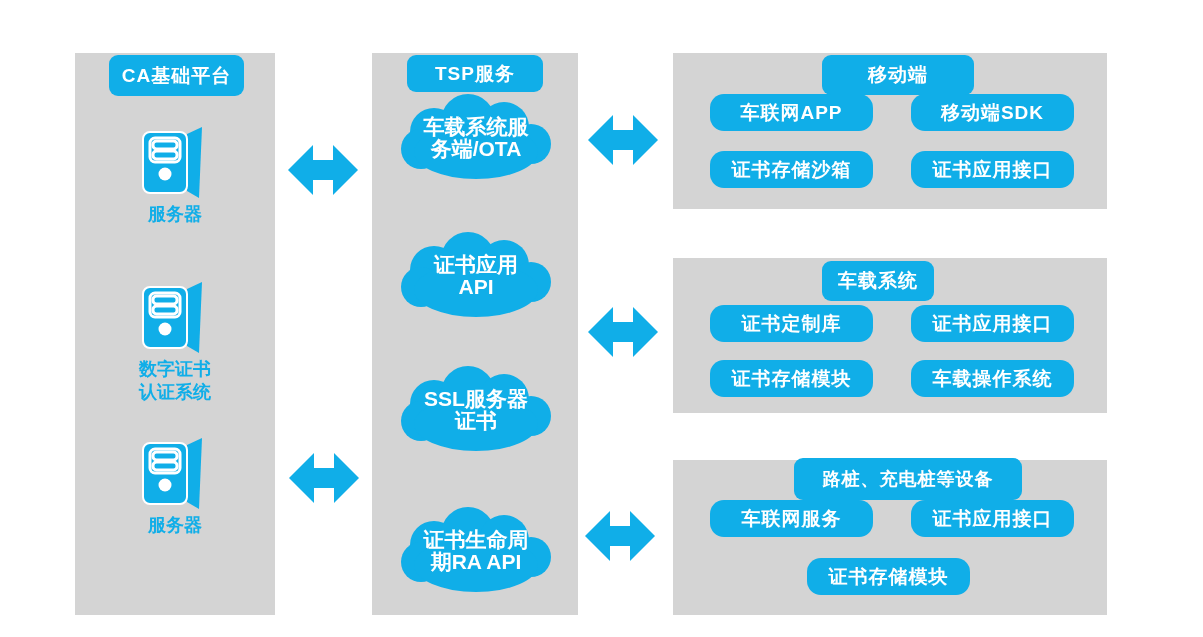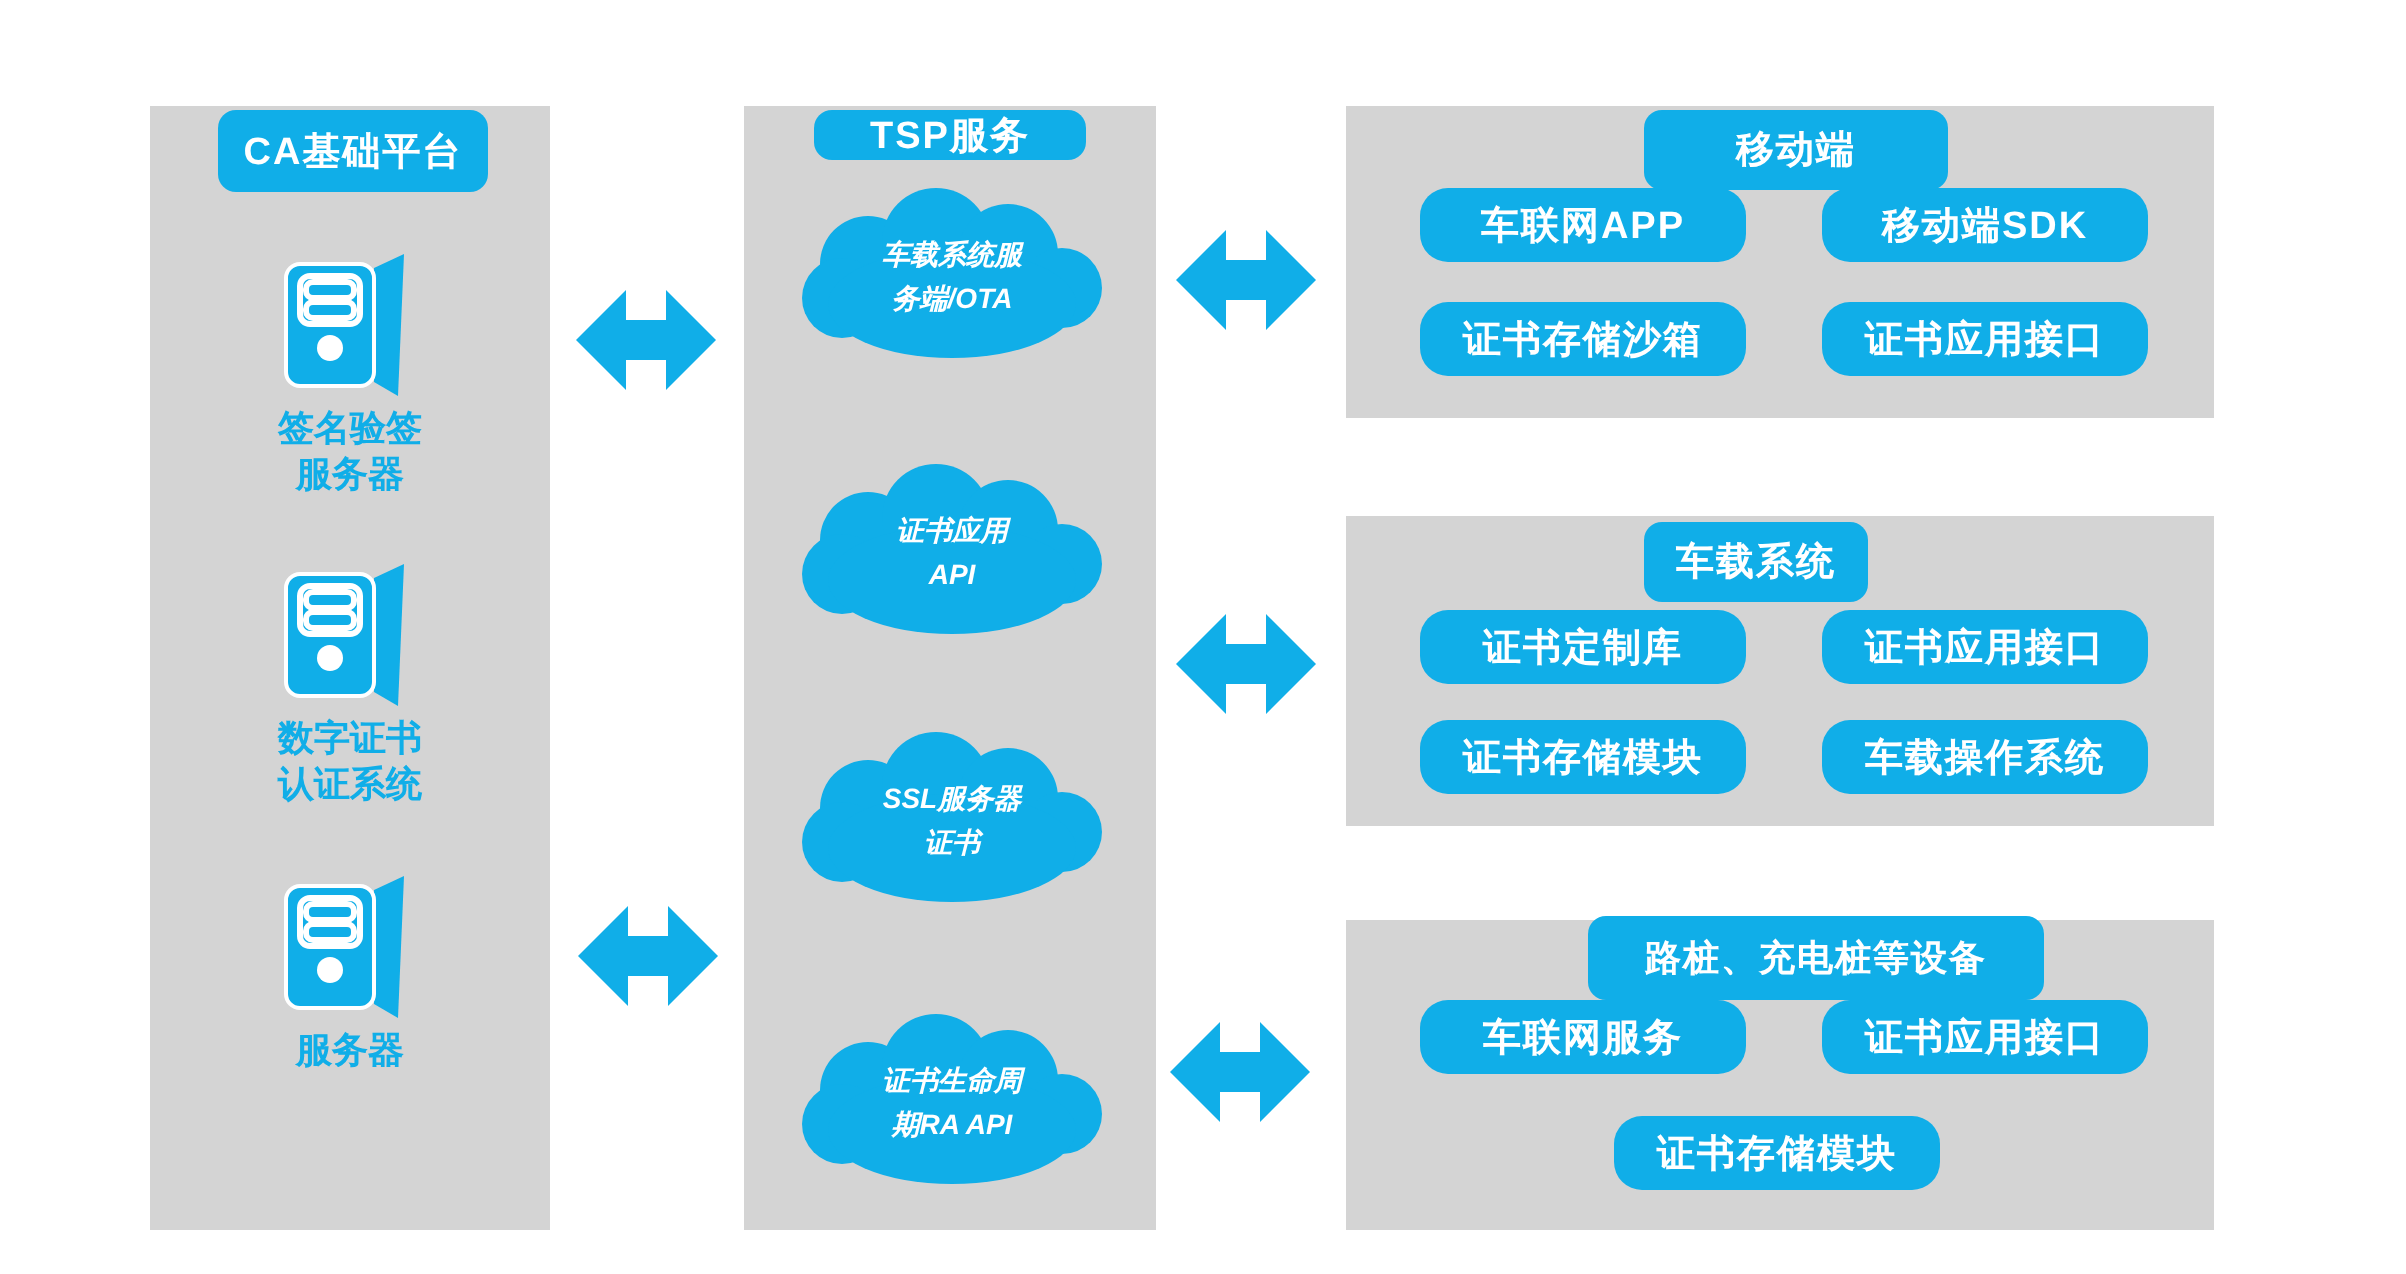--- a/index.html
+++ b/index.html
@@ -17,21 +17,21 @@
   .panel.rbox3 { left:673px; top:460px; width:434px; height:155px; }
 
   .pill {
     position:absolute; z-index:3; background:var(--accent); color:#fff;
     font-weight:bold; font-size:19px; border-radius:9px;
     display:flex; align-items:center; justify-content:center;
     letter-spacing:1px;
     margin-top:23px;
   }
   .pill.ca      { left:109px; top:32px;  width:135px; height:41px; }
-  .pill.tsp     { left:407px; top:32px;  width:136px; height:25px; }
+  .pill.tsp     { left:407px; top:32px;  width:136px; height:37px; }
   .pill.mobile  { left:822px; top:32px;  width:152px; height:40px; }
   .pill.vehicle { left:822px; top:238px; width:112px; height:40px; }
   .pill.pile    { left:794px; top:435px; width:228px; height:42px; font-size:18px; }
 
   .btn {
     position:absolute; z-index:2; width:163px; height:37px;
     background:var(--accent); color:#fff; font-weight:bold; font-size:19px;
     border-radius:14px; display:flex; align-items:center; justify-content:center;
     letter-spacing:1px;
   }
@@ -39,21 +39,21 @@
   .server { position:absolute; left:75px; width:200px; text-align:center; z-index:2; }
   .server svg { display:block; margin:0 auto; }
   .server-label { color:var(--accent); font-weight:bold; font-size:18px; line-height:23px; margin-top:4px; }
 
   .cloud { position:absolute; left:396px; width:160px; height:88px; z-index:2; }
   .cloud svg { position:absolute; left:0; top:0; width:160px; height:88px; }
   .cloud .fill { fill:var(--accent); }
   .cloud-text {
     position:absolute; left:0; top:0; width:100%; height:100%; z-index:2;
     display:flex; flex-direction:column; align-items:center; justify-content:center;
-    color:#fff; font-weight:bold; font-size:14px; line-height:22px; text-align:center;font-style:italic;
+    color:#fff; font-weight:bold; font-size:21px; line-height:22px; text-align:center;
   }
 
   .arrow { position:absolute; z-index:2; }
   .arrow polygon { fill:var(--accent); }
 
   .icon-white { fill:none; stroke:#fff; stroke-width:3; }
 </style>
 </head>
 <body>
 
@@ -74,21 +74,20 @@
   <div class="server" style="top:125px">
     <svg width="70" height="74" viewBox="0 0 70 74">
       <polygon points="47,9 62,2 59,73 47,66" fill="var(--accent)"></polygon>
       <rect x="3" y="7" width="44" height="61" rx="7" fill="var(--accent)" stroke="#fff" stroke-width="2"></rect>
       <rect x="10" y="13" width="30" height="24" rx="5" class="icon-white" stroke-width="2.6"></rect>
       <rect x="13" y="16" width="24" height="8" rx="3.5" class="icon-white" stroke-width="2.4"></rect>
       <rect x="13" y="26" width="24" height="8" rx="3.5" class="icon-white" stroke-width="2.4"></rect>
       <circle cx="25" cy="49" r="6.5" fill="#fff"></circle>
     </svg>
     <div class="server-label">
-      <div>签名验签</div>
       <div>服务器</div>
     </div>
   </div>
 
   <div class="server" style="top:280px">
     <svg width="70" height="74" viewBox="0 0 70 74">
       <polygon points="47,9 62,2 59,73 47,66" fill="var(--accent)"></polygon>
       <rect x="3" y="7" width="44" height="61" rx="7" fill="var(--accent)" stroke="#fff" stroke-width="2"></rect>
       <rect x="10" y="13" width="30" height="24" rx="5" class="icon-white" stroke-width="2.6"></rect>
       <rect x="13" y="16" width="24" height="8" rx="3.5" class="icon-white" stroke-width="2.4"></rect>

